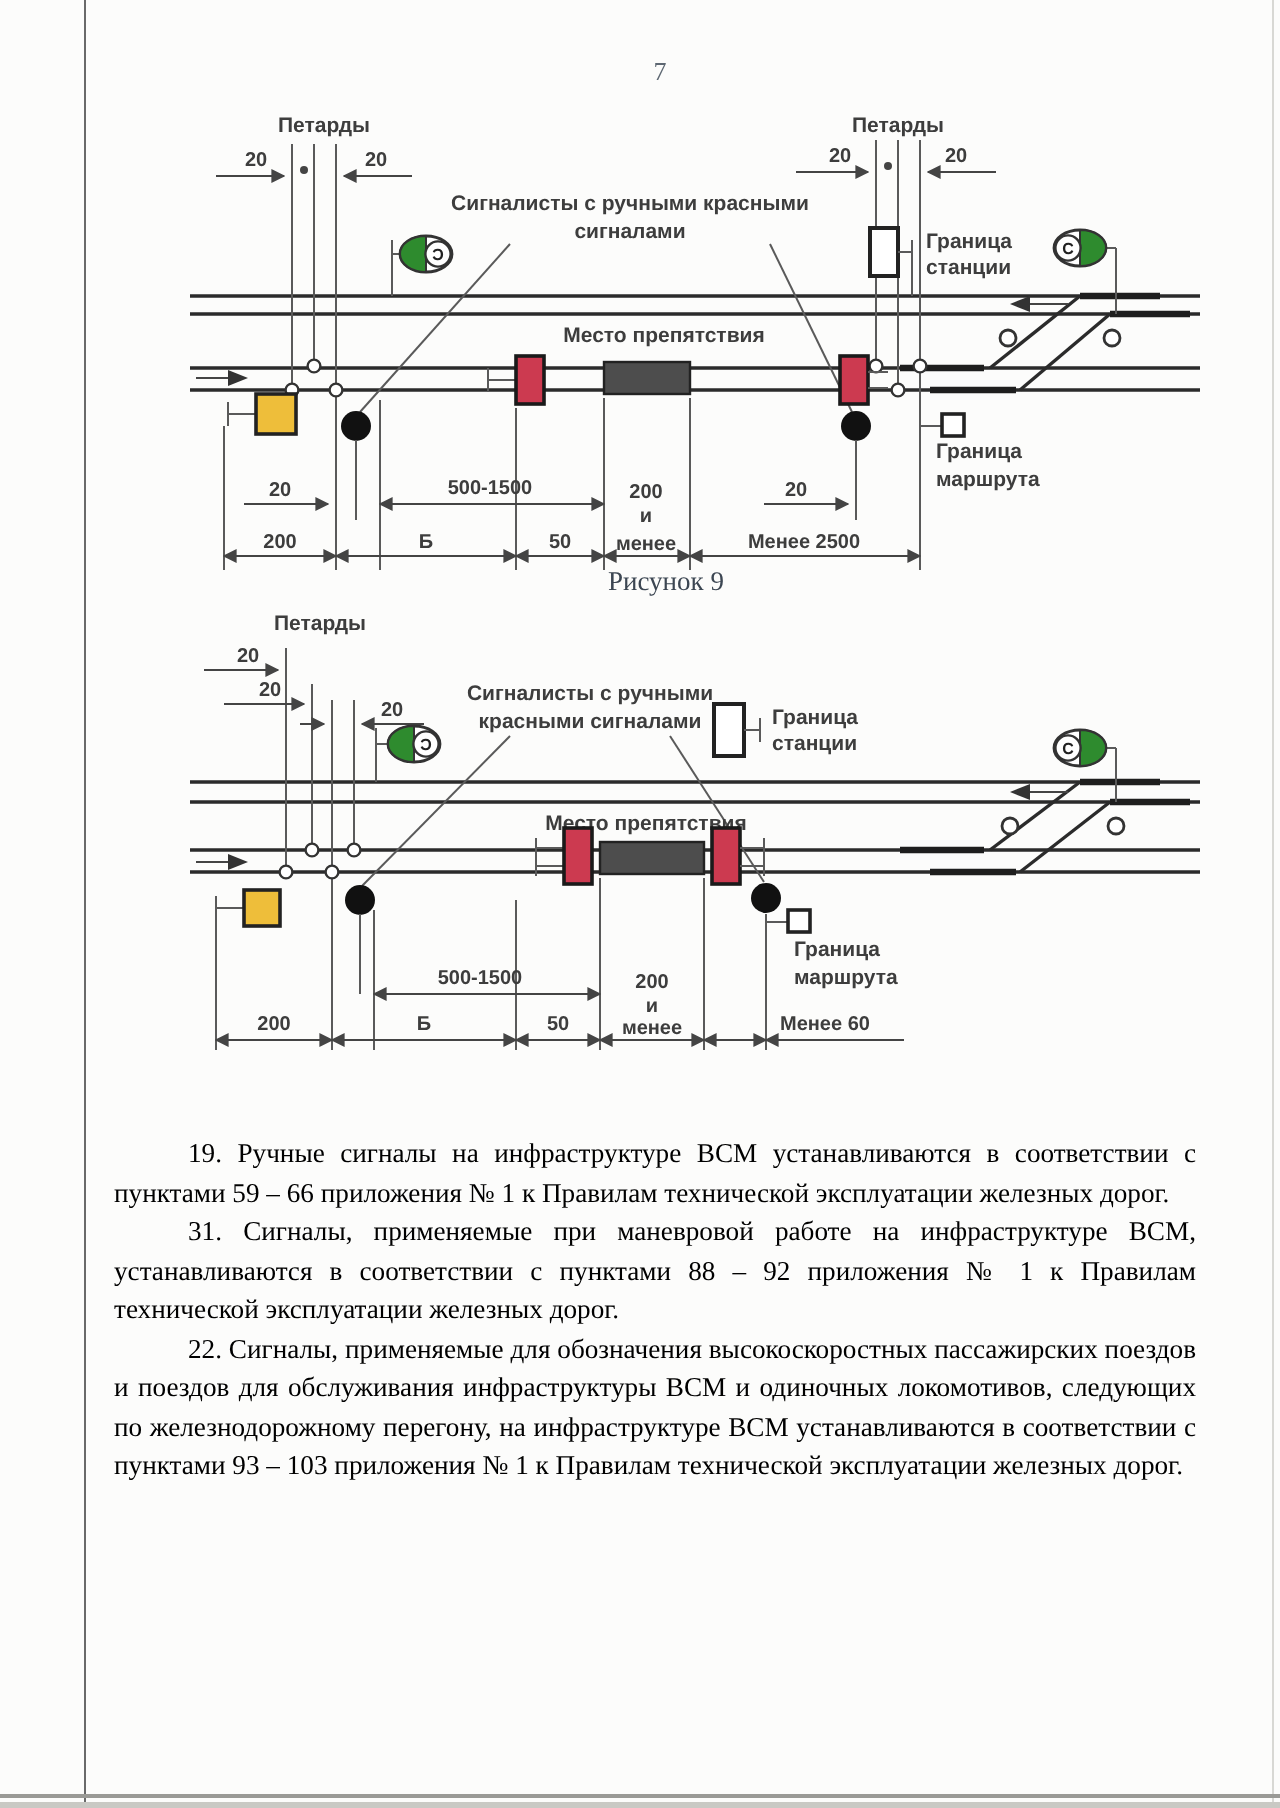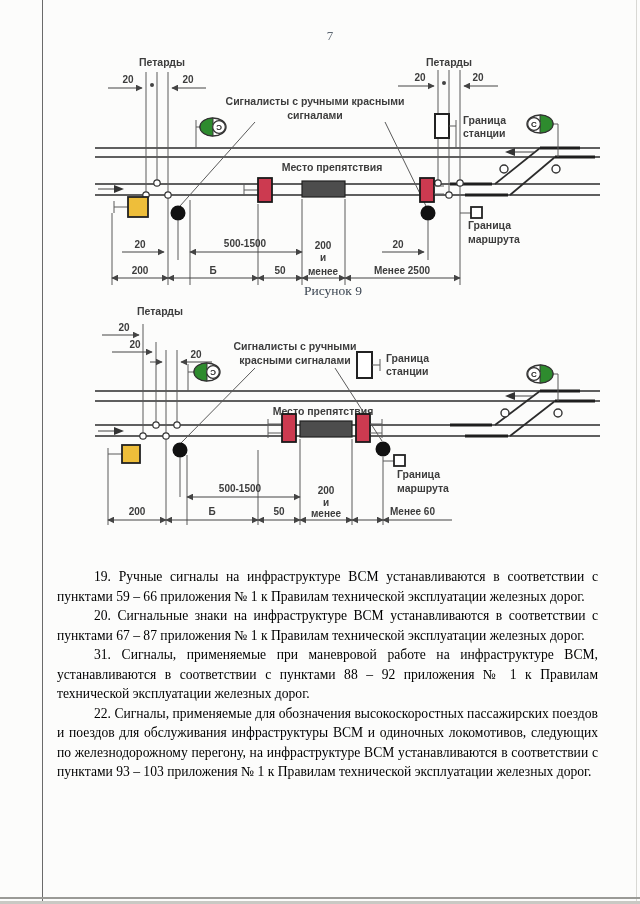--- a/index.html
+++ b/index.html
@@ -331,17 +331,16 @@
       <text class="dim" x="286" y="217" text-anchor="middle">менее</text>
       <line class="dml" x1="260" y1="220" x2="312" y2="220" marker-start="url(#ar10)" marker-end="url(#ar10)"></line>
       <line class="dml" x1="312" y1="220" x2="343" y2="220" marker-start="url(#ar10)" marker-end="url(#ar10)"></line>
       <text class="dim" x="350" y="215">Менее 60</text>
       <line class="dml" x1="343" y1="220" x2="412" y2="220" marker-start="url(#ar10)"></line>
     </g>
   </svg>
 
   <div class="bodytext">
     <p>19. Ручные сигналы на инфраструктуре ВСМ устанавливаются в соответствии с пунктами 59 – 66 приложения № 1 к Правилам технической эксплуатации железных дорог.</p>
-    <p>20. Сигнальные знаки на инфраструктуре ВСМ устанавливаются в соответствии с пунктами 67 – 87 приложения № 1 к Правилам технической эксплуатации железных дорог.</p>
     <p>31. Сигналы, применяемые при маневровой работе на инфраструктуре ВСМ, устанавливаются в соответствии с пунктами 88 – 92 приложения № 1 к Правилам технической эксплуатации железных дорог.</p>
     <p>22. Сигналы, применяемые для обозначения высокоскоростных пассажирских поездов и поездов для обслуживания инфраструктуры ВСМ и одиночных локомотивов, следующих по железнодорожному перегону, на инфраструктуре ВСМ устанавливаются в соответствии с пунктами 93 – 103 приложения № 1 к Правилам технической эксплуатации железных дорог.</p>
   </div>
 </div>
 
 </body></html>

